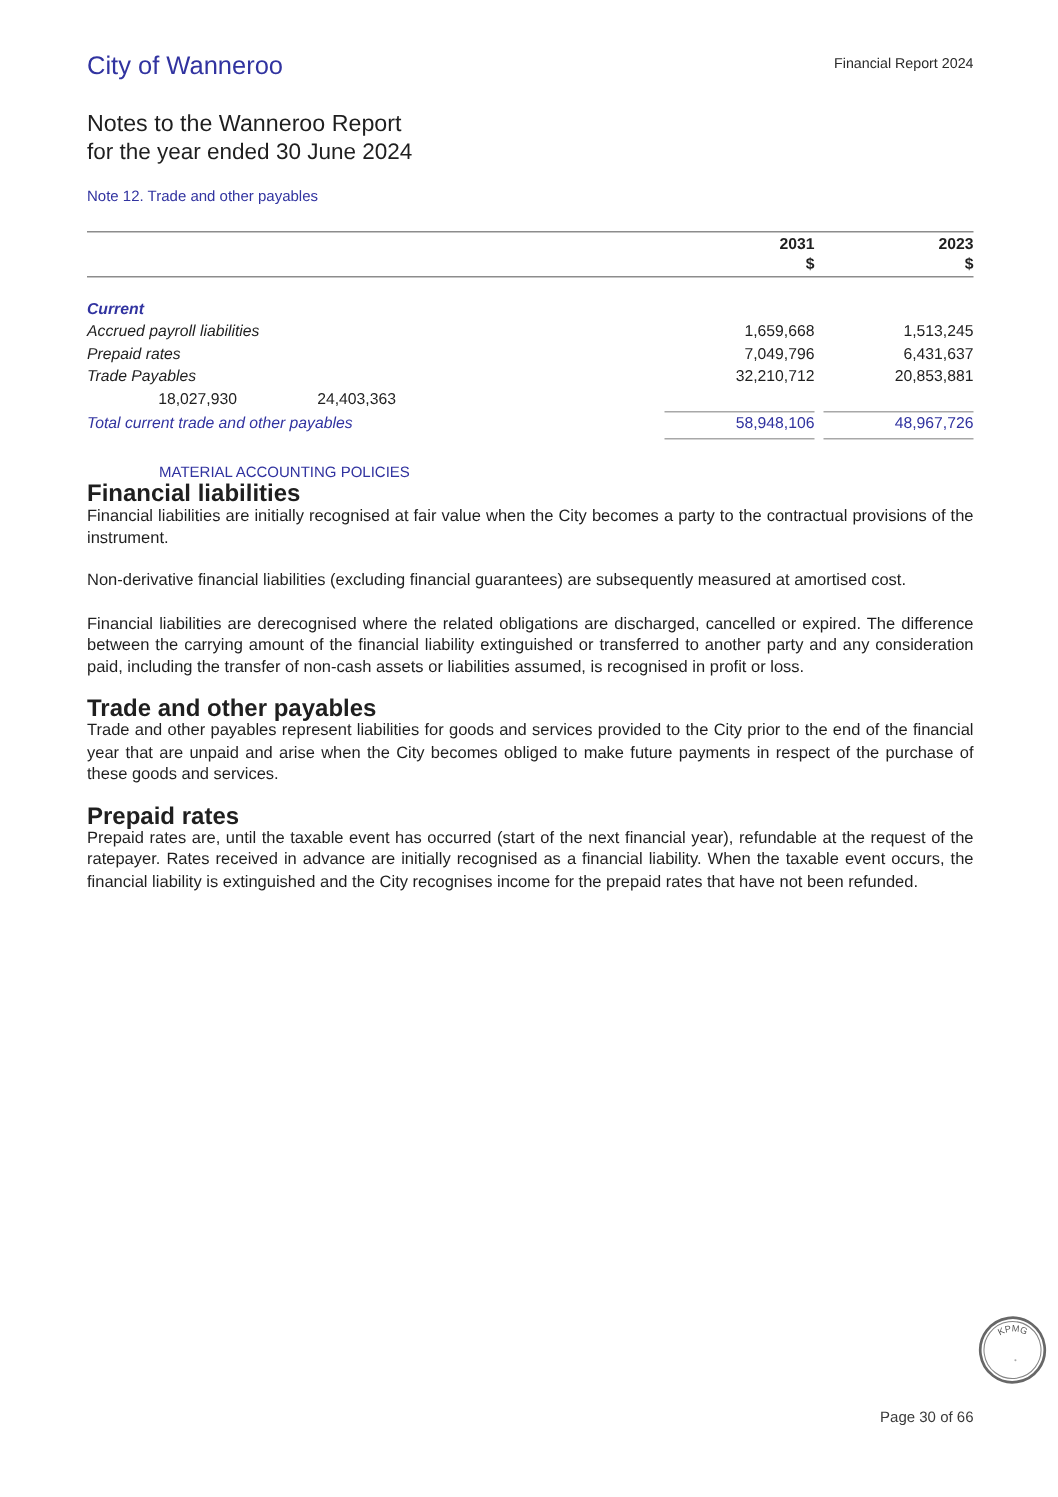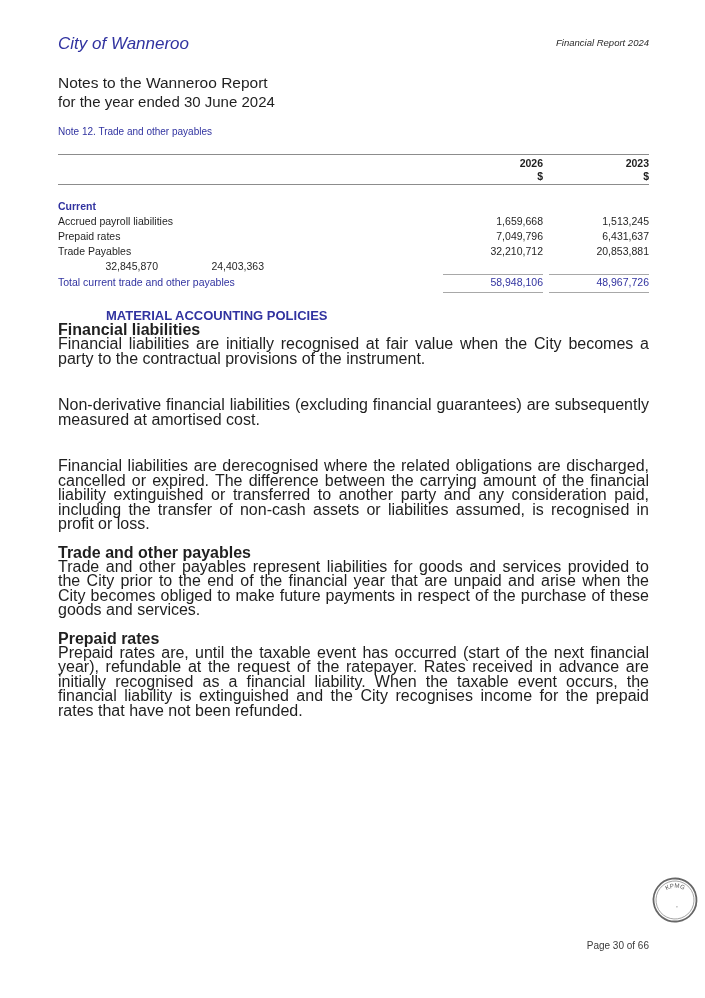--- a/index.html
+++ b/index.html
@@ -2,47 +2,47 @@
 <html style="--accent: #3133a0;"><head>
 <meta charset="utf-8">
 <style>
   :root { --accent:#3133a0; --ink:#1f1f1f; --line:#8c8c8c; --soft:#a8a8a8; }
   * { margin:0; padding:0; box-sizing:border-box; }
   html,body { width:705px; height:998px; background:#ffffff; }
   body { font-family:"Liberation Sans", sans-serif; color:var(--ink); position:relative; overflow:hidden; }
 
   .page { position:absolute; left:58px; top:34px; width:591px; }
 
-  .masthead { display:flex; justify-content:space-between; align-items:flex-start;font-style:italic; }
+  .masthead { display:flex; justify-content:space-between; align-items:flex-start; }
   .org-title { color:var(--accent); font-size:17px; font-weight:400; line-height:20px; }
   .report-label { font-size:9.5px; color:#2a2a2a; padding-top:3px; }
 
   .doc-title { font-size:15.5px; font-weight:400; color:var(--ink); margin-top:20px; line-height:18px; }
   .doc-subtitle { font-size:15px; margin-top:3px; line-height:13px; }
   .note-title { color:var(--accent); font-size:10px; font-weight:400; margin-top:15px; line-height:17px; }
 
   
   .tbl { margin-top:14px; border-top:1px solid var(--line); font-size:10.5px; }
   .tbl-head { border-bottom:1px solid var(--line); padding:2px 0 1px; }
   .trow { display:flex; align-items:baseline; line-height:15px; }
-  .trow .lbl { flex:1; }
+  .trow .lbl { flex:1;font-style:italic; }
   .trow .num { width:100px; text-align:right; }
   .trow .num + .num { margin-left:6px; }
   .head-line { font-weight:700; line-height:13px; }
   .tbl-body { padding-top:14px; }
   .section-label { color:var(--accent); font-weight:700; }
   .total-row { color:var(--accent); }
   .total-row .num { border-top:1px solid var(--soft); border-bottom:1px solid var(--soft); padding:0 0 2px; }
 
   
   .policies { margin-top:16px; }
-  .policies-heading { color:var(--accent); font-weight:700; font-size:13px; line-height:14px;padding-left:48px; }
+  .policies-heading { color:var(--accent); font-weight:400; font-size:10px; line-height:14px;padding-left:48px; }
   .sec-heading { font-weight:700; font-size:16px; line-height:14px; margin-top:0; }
-  .para { font-size:16px; line-height:14.5px; text-align:justify; }
-  .para + .para { margin-top:32px; }
+  .para { font-size:11px; line-height:14.5px; text-align:justify; }
+  .para + .para { margin-top:14px; }
   .sec { margin-bottom:14px; }
   .sec:first-of-type { margin-top:0; }
   .sec .para:first-of-type { margin-top:0; }
 
   
   .stamp { position:absolute; left:651px; top:876px; width:48px; height:48px; transform:rotate(-8deg); opacity:0.85; }
 
   .footer { position:absolute; right:56px; top:940px; font-size:10px; color:#3a3a3a; }
 </style>
 </head>
@@ -56,21 +56,21 @@
   </div>
 
   <div class="doc-title">Notes to the Wanneroo Report</div>
   <div class="doc-subtitle">for the year ended 30 June 2024</div>
   <div class="note-title">Note 12. Trade and other payables</div>
 
   <div class="tbl">
     <div class="tbl-head">
       <div class="trow head-line">
         <span class="lbl"></span>
-        <span class="num">2026</span>
+        <span class="num">2031</span>
         <span class="num">2023</span>
       </div>
       <div class="trow head-line">
         <span class="lbl"></span>
         <span class="num">$</span>
         <span class="num">$</span>
       </div>
     </div>
     <div class="tbl-body">
       <div class="trow">
@@ -85,21 +85,21 @@
         <span class="lbl">Prepaid rates</span>
         <span class="num">7,049,796</span>
         <span class="num">6,431,637</span>
       </div>
       <div class="trow">
         <span class="lbl">Trade Payables</span>
         <span class="num">32,210,712</span>
         <span class="num">20,853,881</span>
       </div>
       <div class="trow">
-        <span class="num">32,845,870</span>
+        <span class="num">18,027,930</span>
         <span class="num">24,403,363</span>
       </div>
       <div class="trow total-row">
         <span class="lbl">Total current trade and other payables</span>
         <span class="num">58,948,106</span>
         <span class="num">48,967,726</span>
       </div>
     </div>
   </div>
 

